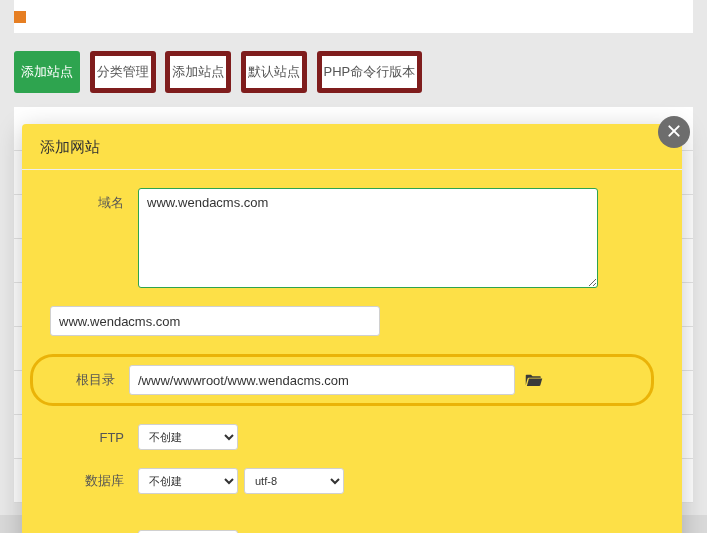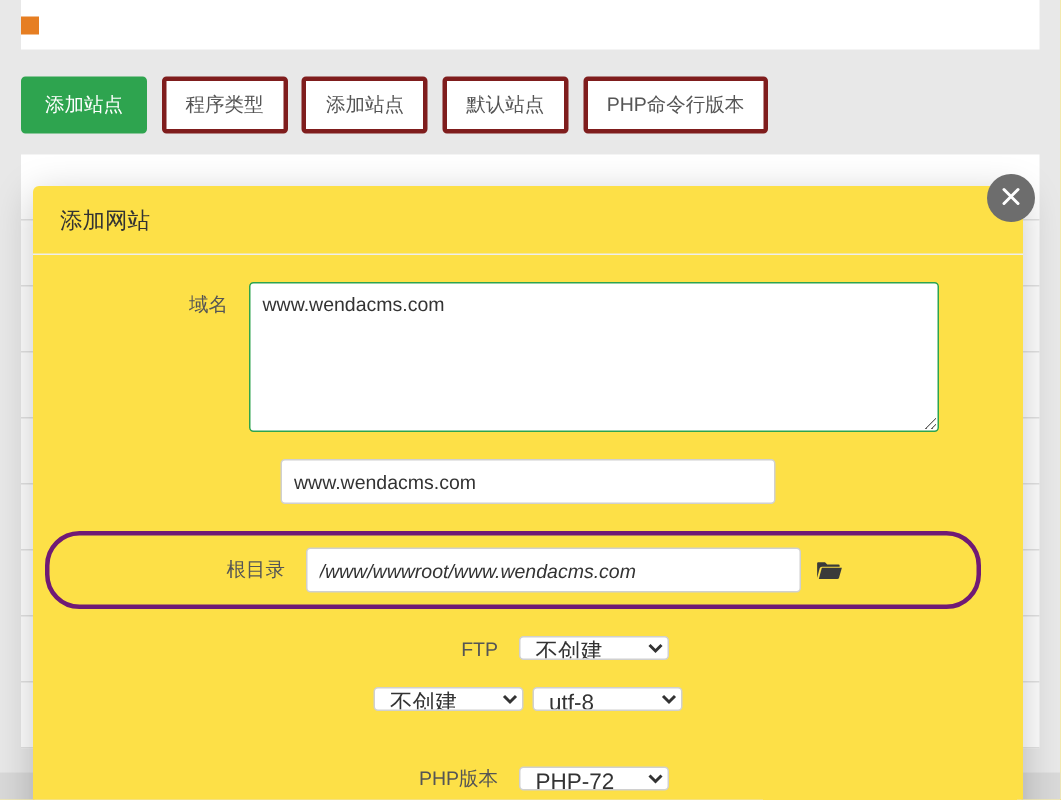--- a/index.html
+++ b/index.html
@@ -30,24 +30,24 @@
       width: 12px; height: 12px;
       background: #e67e22;
       vertical-align: middle;
       margin-right: 6px;
     }
     .toolbar {
       padding: 8px 0 14px;
     }
     .btn {
       display: inline-block;
-      border: 3px solid #7f1d1d;
+      border: 5px solid #7f1d1d;
       background: #fff;
       color: #555;
-      padding: 7px 13px;
+      padding: 7px 2px;
       border-radius: 3px;
       font-size: 13px;
       margin-right: 6px;
       cursor: pointer;
     }
     .btn-primary {
       background: #2ea44f;
       border-color: #2ea44f;
       color: #fff;
     }
@@ -100,21 +100,20 @@
       padding: 14px 18px 12px;
       border-bottom: 1px solid #eee;
     }
     .form {
       padding: 18px 28px 0;
     }
     .form-row {
       display: flex;
       margin-bottom: 18px;
       align-items: center;
-      justify-content: center;
     }
     .form-row.top { align-items: flex-start; }
     .form-row .label {
       width: 88px;
       text-align: right;
       padding-right: 14px;
       color: #555;
       font-size: 13px;
     }
     .form-row.top .label { padding-top: 6px; }
@@ -133,57 +132,57 @@
     .txt {
       height: 30px;
       border: 1px solid #d0d0d0;
       border-radius: 3px;
       padding: 0 8px;
       font-size: 13px;
       color: #333;
       outline: none;
     }
     .txt-remark { width: 330px; }
-    .txt-root { width: 330px; font-style: italic; }
+    .txt-root { width: 386px; }
     .root-highlight {
-      border: 3px solid #701a75;
+      border: 3px solid #eab308;
       border-radius: 23px;
       padding: 8px 14px 8px 0;
       margin-left: -20px;
     }
     .root-highlight .label { width: 96px; padding-right: 14px; }
     .folder-icon {
       margin-left: 10px;
       cursor: pointer;
       color: #444;
     }
     .folder-icon svg { width: 18px; height: 16px; vertical-align: middle; }
     select.sel {
-      height: 16px;
+      height: 26px;
       border: 1px solid #d0d0d0;
       border-radius: 3px;
       background: #fff;
       padding: 0 6px;
-      font-size: 15px;
+      font-size: 11px;
       color: #333;
     }
     .sel-md { width: 100px; }
     .sel-disabled { color: #999; }
     .gap { width: 6px; display: inline-block; }
   </style>
 </head>
 <body>
 
 <div class="bg-page">
   <div class="bg-banner">
     <span class="sq"></span>
   </div>
   <div class="toolbar">
     <span class="btn btn-primary">添加站点</span>
-    <span class="btn">程序类型</span>
+    <span class="btn">分类管理</span>
     <span class="btn">添加站点</span>
     <span class="btn">默认站点</span>
     <span class="btn">PHP命令行版本</span>
   </div>
   <div class="bg-rows">
     <div class="bg-row"></div>
     <div class="bg-row"></div>
     <div class="bg-row"></div>
     <div class="bg-row"></div>
     <div class="bg-row"></div>
@@ -231,20 +230,21 @@
       </div>
 
       <div class="form-row">
         <div class="label">FTP</div>
         <select class="sel sel-md">
           <option>不创建</option>
         </select>
       </div>
 
       <div class="form-row">
+        <div class="label">数据库</div>
         <select class="sel sel-md">
           <option>不创建</option>
         </select>
         <span class="gap"></span>
         <select class="sel sel-md">
           <option>utf-8</option>
         </select>
       </div>
 
       <div class="form-row">

